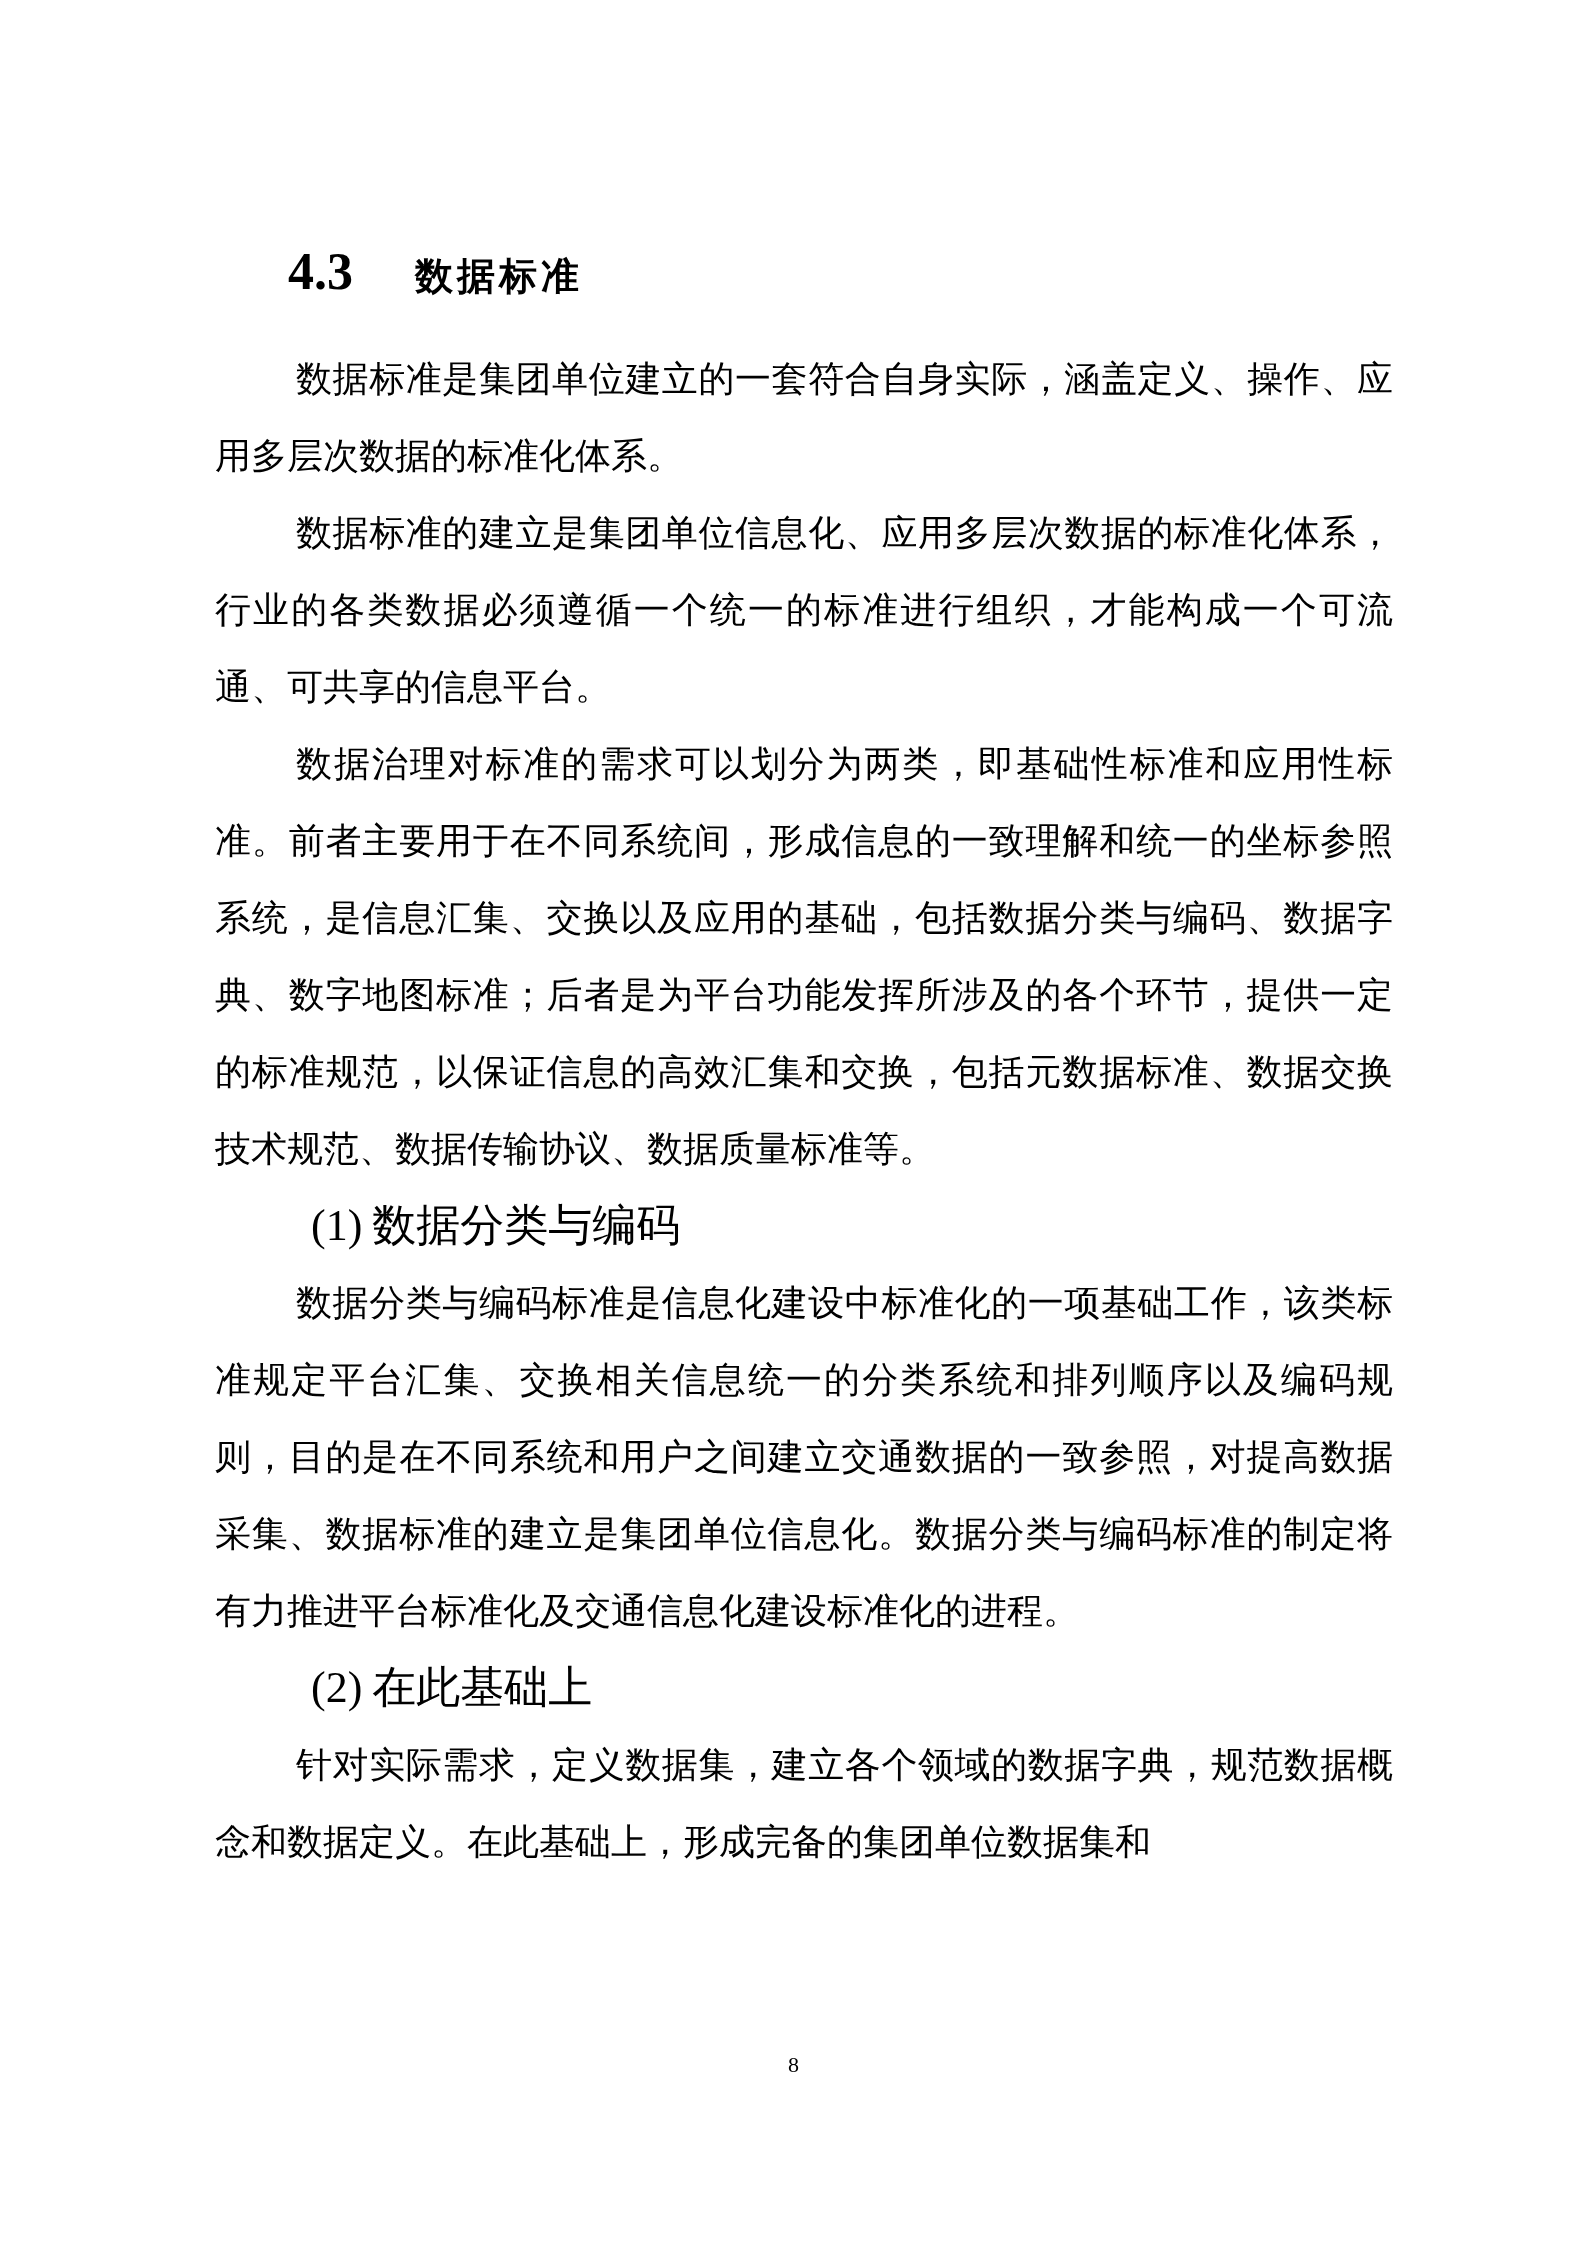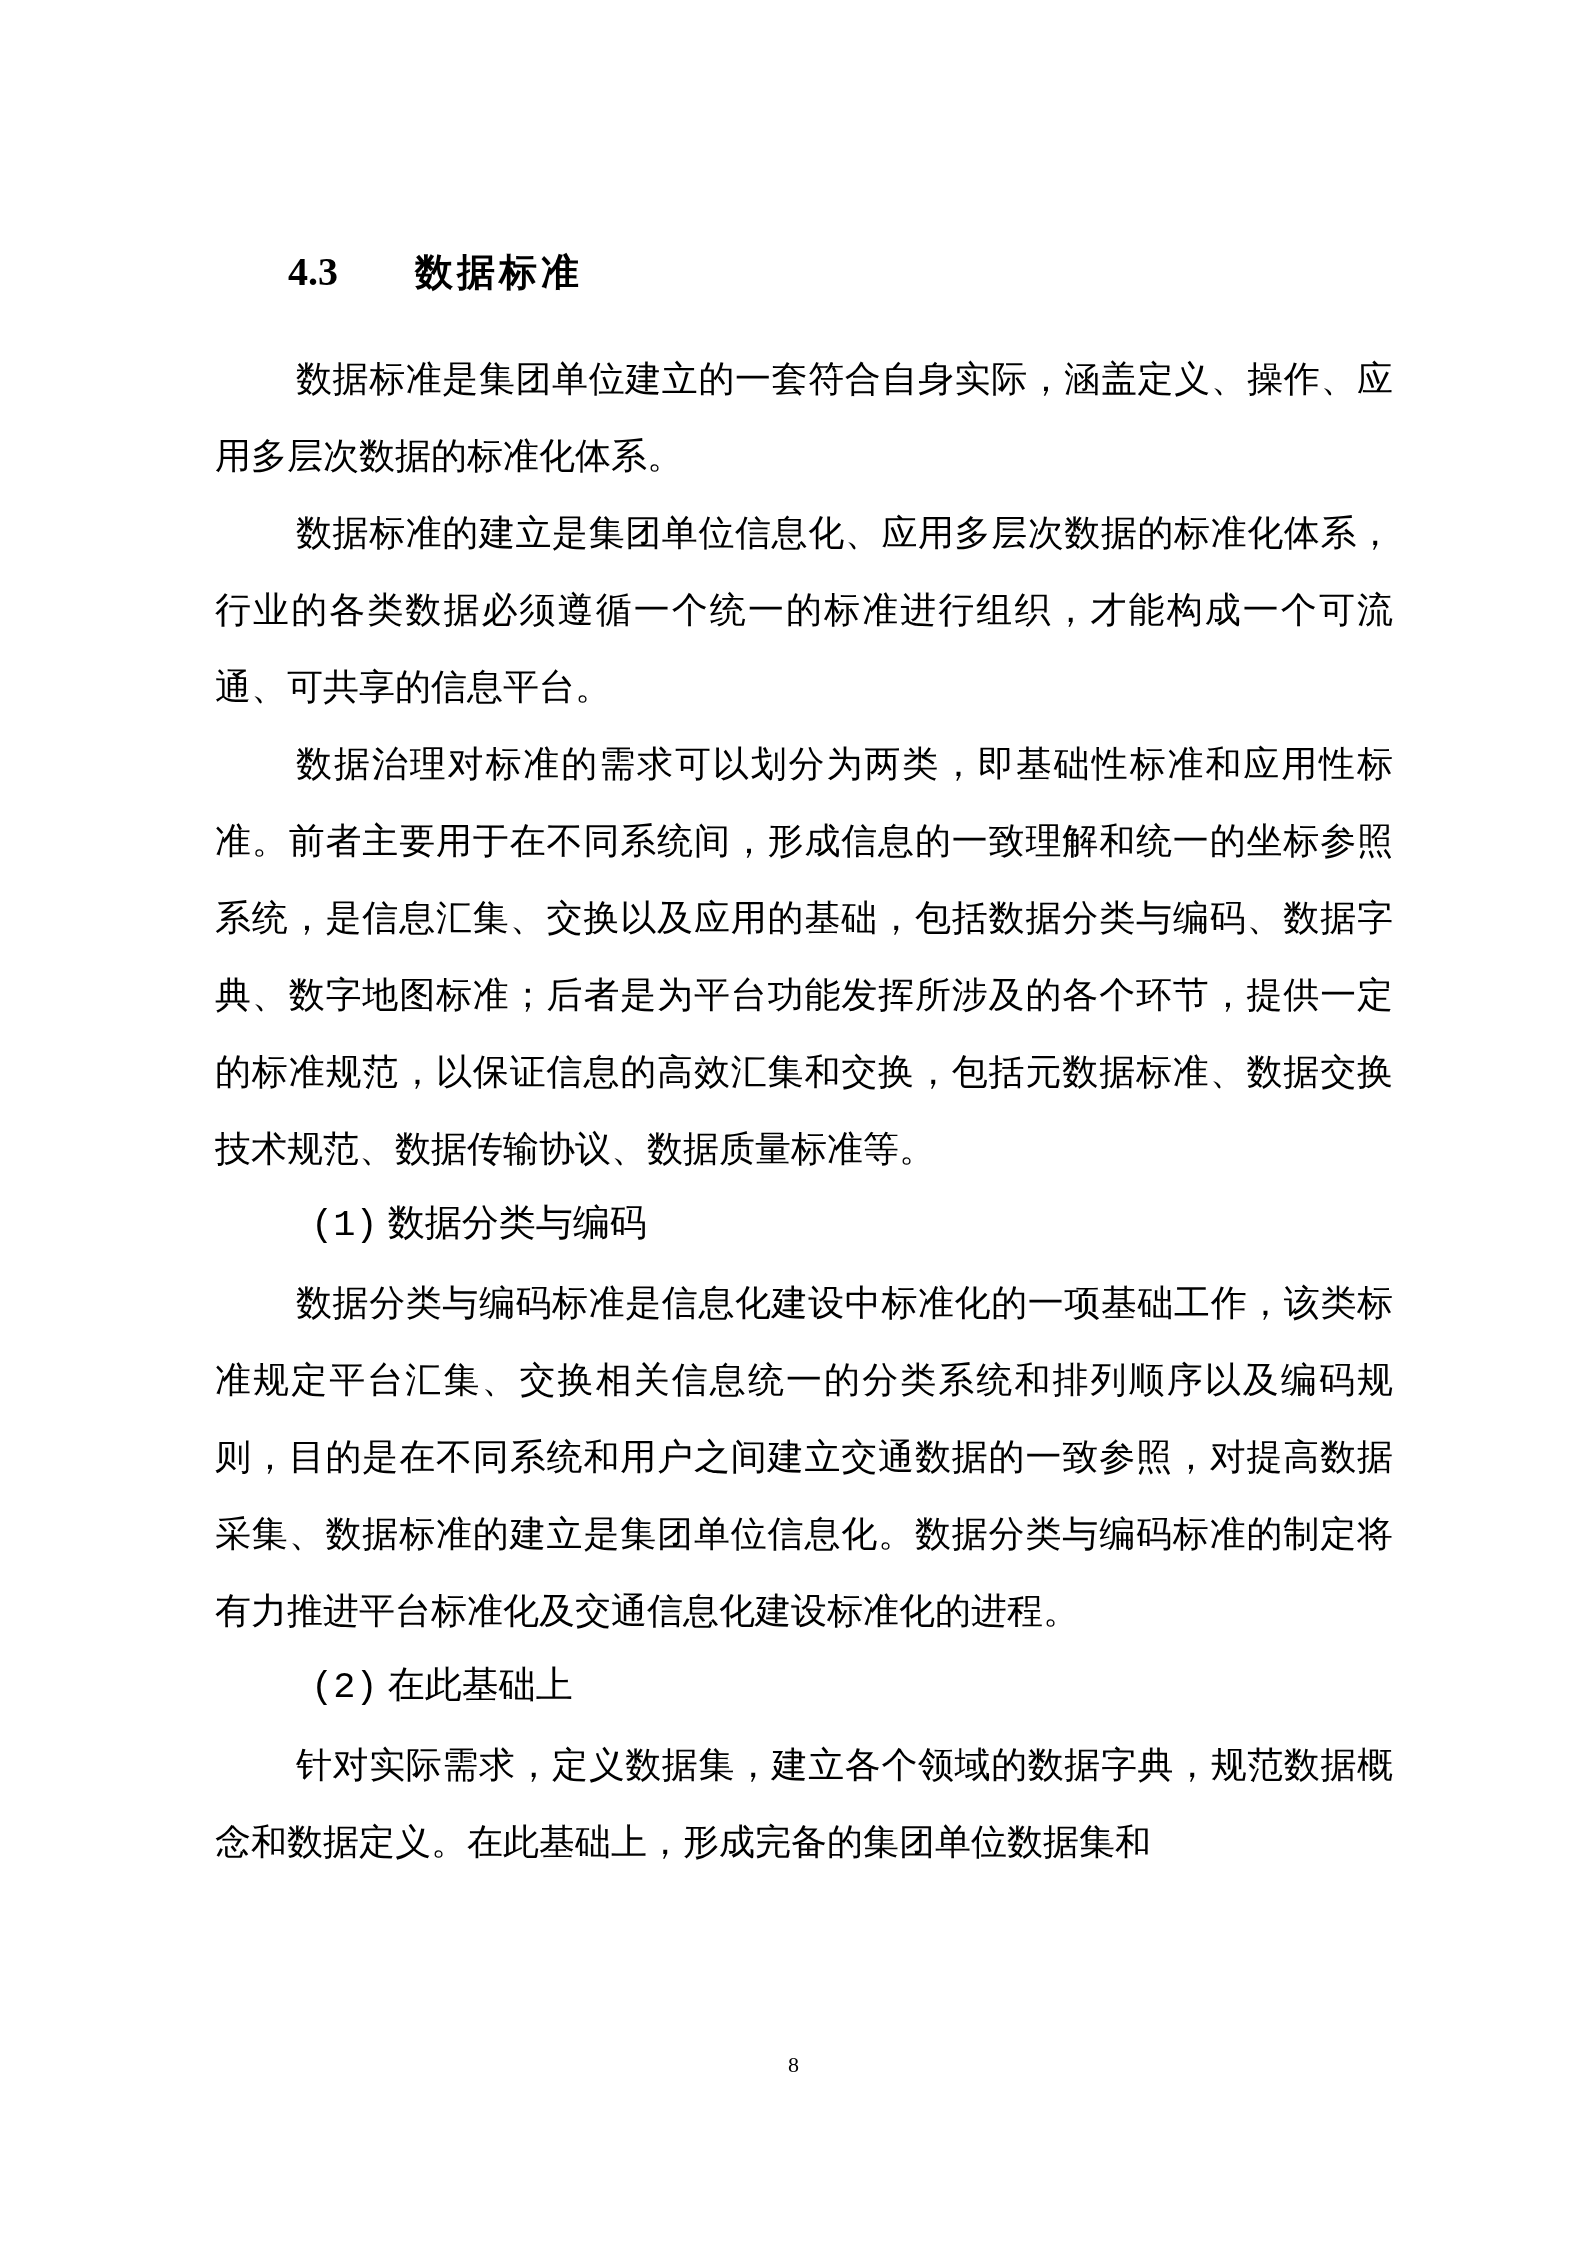--- a/index.html
+++ b/index.html
@@ -35,21 +35,21 @@
     font-size: 37px;
     font-weight: bold;
     font-family: "Liberation Serif", "DejaVu Serif", serif;
     white-space: nowrap;
   }
   .section-heading .num {
     display: inline-block;
     width: 95px;
     font-family: "Liberation Serif", serif;
     font-weight: bold;
-    font-size: 40px;
+    font-size: 52px;
   }
   .section-heading .title {
     font-family: "DejaVu Sans", sans-serif;
     font-weight: bold;
     font-size: 38px;
     letter-spacing: 4px;
     margin-left: 32px;
   }
   .para {
     margin: 0;
@@ -57,24 +57,24 @@
     line-height: 77px;
     text-indent: 81px;
     text-align: justify;
     text-align-last: left;
     letter-spacing: 0;
     font-family: "DejaVu Sans", sans-serif;
     font-weight: normal;
   }
   .sub-heading {
     margin: 0;
-    font-size: 37px;
+    font-size: 44px;
     line-height: 77px;
     padding-left: 96px;
-    font-family: Liberation Mono, monospace;
+    font-family: Liberation Serif, serif;
     white-space: nowrap;
   }
   .sub-heading .marker {
     margin-right: 10px;
   }
   .page-number {
     position: absolute;
     left: 0;
     width: 1587px;
     top: 2050px;

